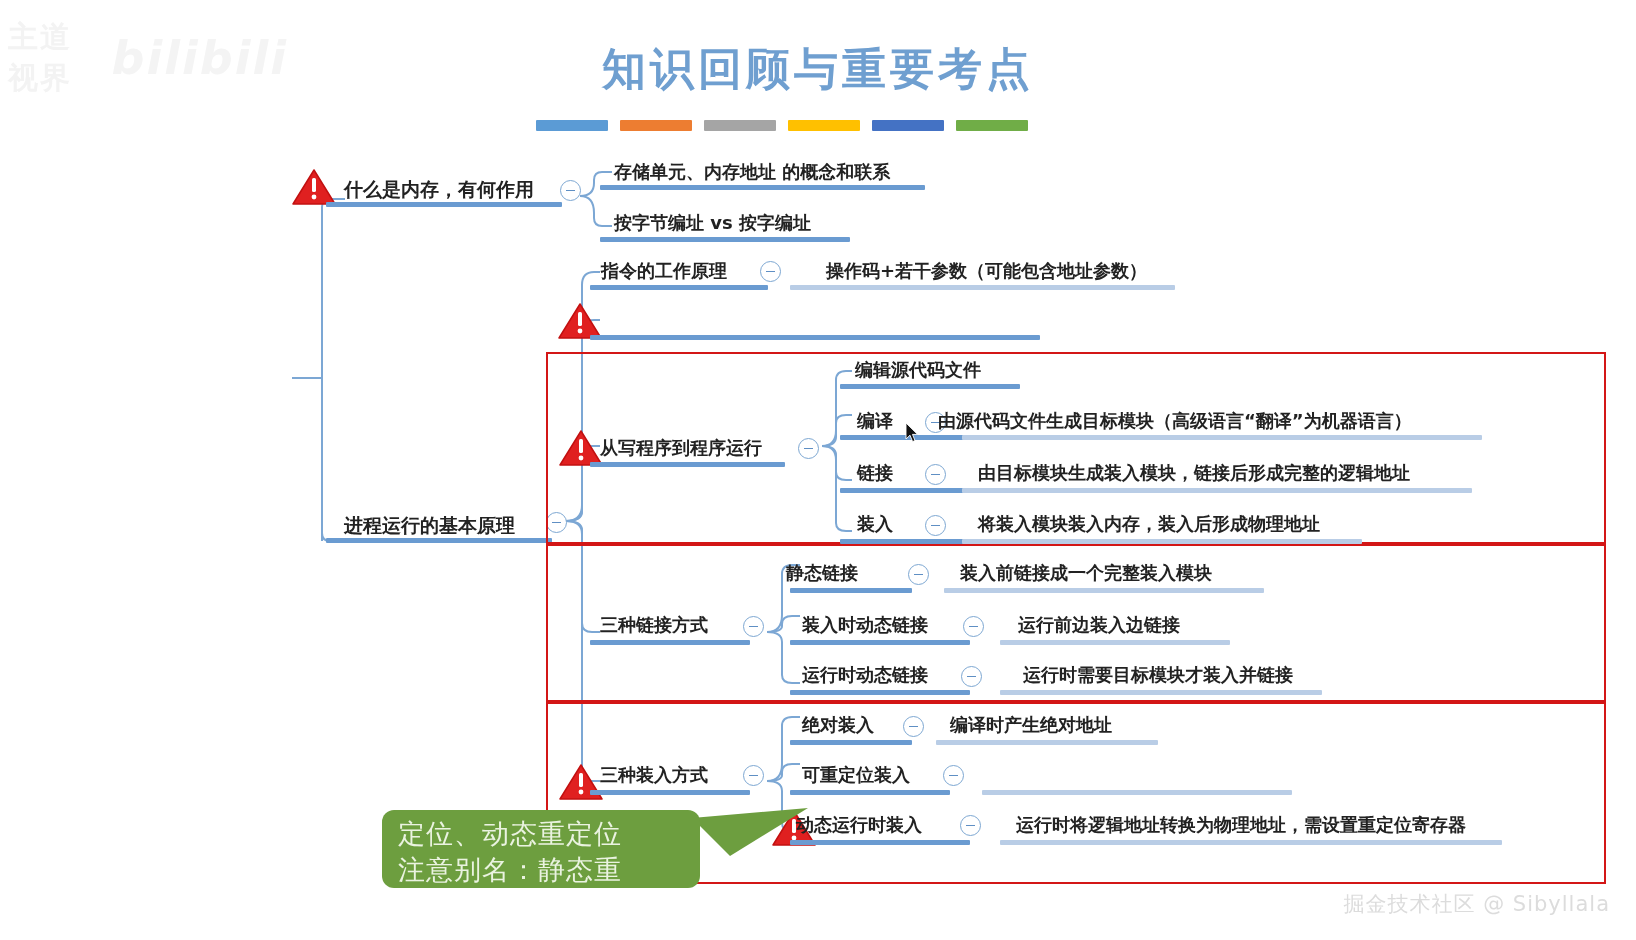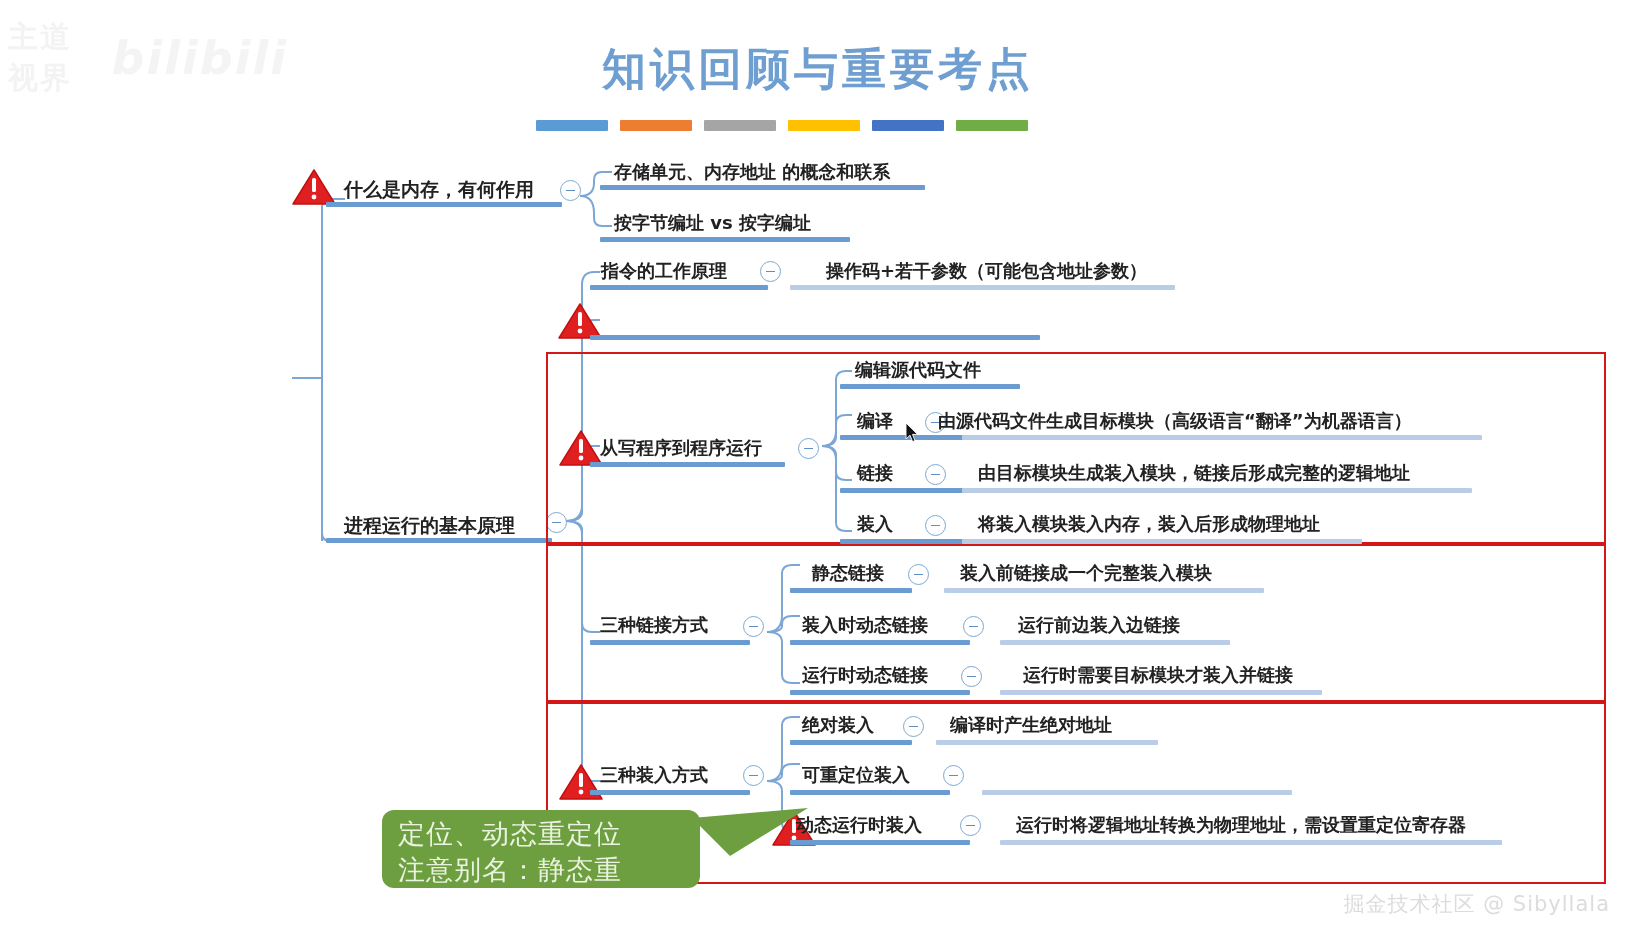--- a/index.html
+++ b/index.html
@@ -194,21 +194,21 @@
   <div class="toggle" style="left:925px;top:515px;"></div>
   <div class="node l4" style="left:978px;top:512px;">将装入模块装入内存，装入后形成物理地址</div>
   <div class="ubar pale" style="left:962px;top:539px;width:400px;"></div>
 
   <div class="redbox" style="left:546px;top:544px;width:1060px;height:158px;"></div>
 
   <div class="node l3" style="left:600px;top:613px;">三种链接方式</div>
   <div class="ubar" style="left:590px;top:640px;width:160px;"></div>
   <div class="toggle" style="left:743px;top:616px;"></div>
 
-  <div class="node l4" style="left:812px;top:561px;">静态链接</div>
+  <div class="node l4" style="left:786px;top:561px;">静态链接</div>
   <div class="ubar" style="left:790px;top:588px;width:122px;"></div>
   <div class="toggle" style="left:908px;top:564px;"></div>
   <div class="node l4" style="left:960px;top:561px;">装入前链接成一个完整装入模块</div>
   <div class="ubar pale" style="left:944px;top:588px;width:320px;"></div>
 
   <div class="node l4" style="left:802px;top:613px;">装入时动态链接</div>
   <div class="ubar" style="left:790px;top:640px;width:180px;"></div>
   <div class="toggle" style="left:963px;top:616px;"></div>
   <div class="node l4" style="left:1018px;top:613px;">运行前边装入边链接</div>
   <div class="ubar pale" style="left:1000px;top:640px;width:230px;"></div>

